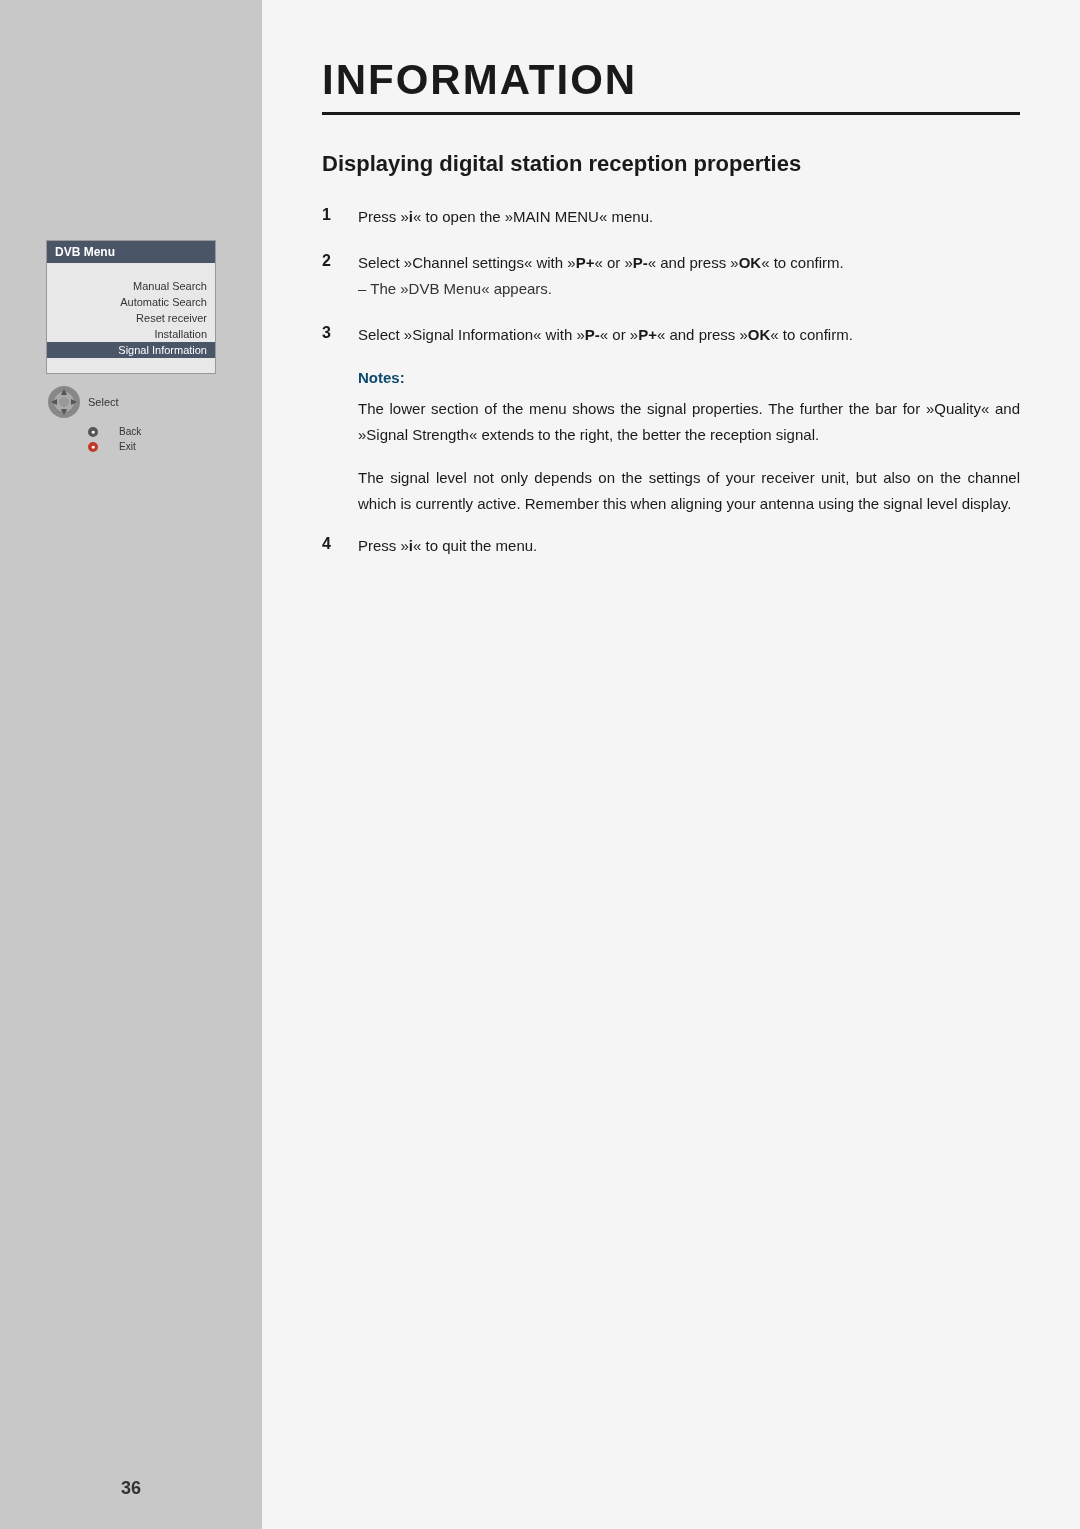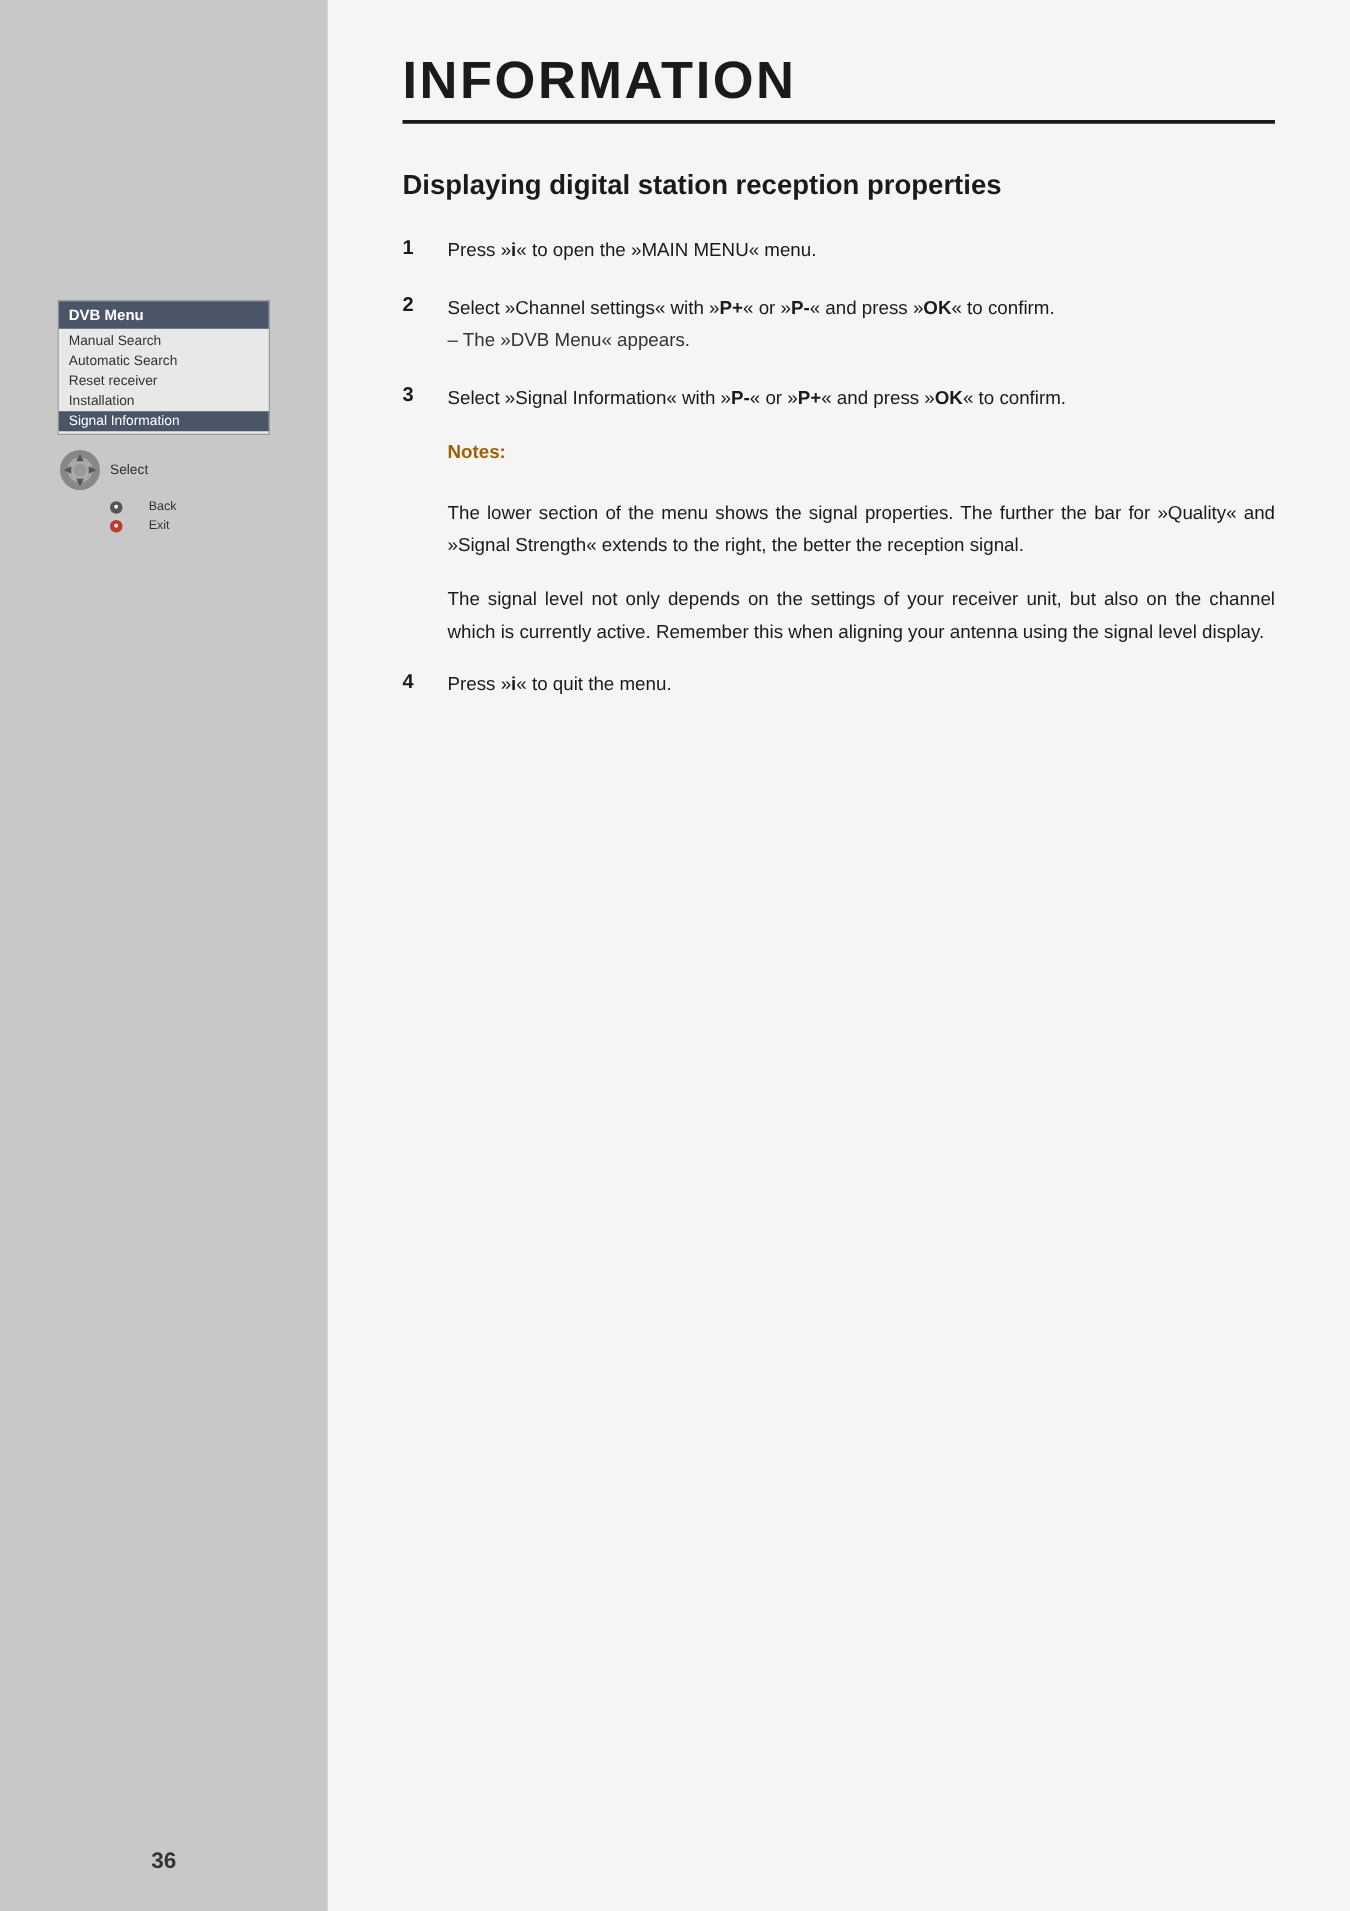--- a/index.html
+++ b/index.html
@@ -37,21 +37,22 @@
 
     .dvb-menu-title {
       background: #4a5568;
       color: #ffffff;
       font-size: 12px;
       font-weight: bold;
       padding: 4px 8px;
     }
 
     .dvb-menu-items {
-      padding: 2px 0;
+      padding: 15px 0;
+      text-align: right;
     }
 
     .dvb-menu-item {
       font-size: 11px;
       color: #333;
       padding: 2px 8px;
       cursor: default;
     }
 
     .dvb-menu-item.selected {
@@ -120,21 +121,21 @@
       text-align: center;
       font-size: 18px;
       font-weight: bold;
       color: #333;
     }
 
     
     .main-content {
       flex: 1;
       background: #f5f5f5;
-      padding: 40px 60px 60px 60px;
+      padding: 56px 60px 60px 60px;
       min-height: 1529px;
     }
 
     .page-title {
       font-size: 42px;
       font-weight: 900;
       color: #1a1a1a;
       letter-spacing: 2px;
       text-transform: uppercase;
       border-bottom: 3px solid #1a1a1a;
@@ -185,22 +186,22 @@
     }
 
     .notes-section {
       margin-top: 10px;
       margin-left: 36px;
     }
 
     .notes-heading {
       font-size: 15px;
       font-weight: bold;
-      color: #a16207;
-      margin-bottom: 28px;
+      color: #0c4a6e;
+      margin-bottom: 10px;
     }
 
     .notes-text {
       font-size: 15px;
       color: #1a1a1a;
       line-height: 1.7;
       text-align: justify;
       margin-bottom: 18px;
     }
   </style>

